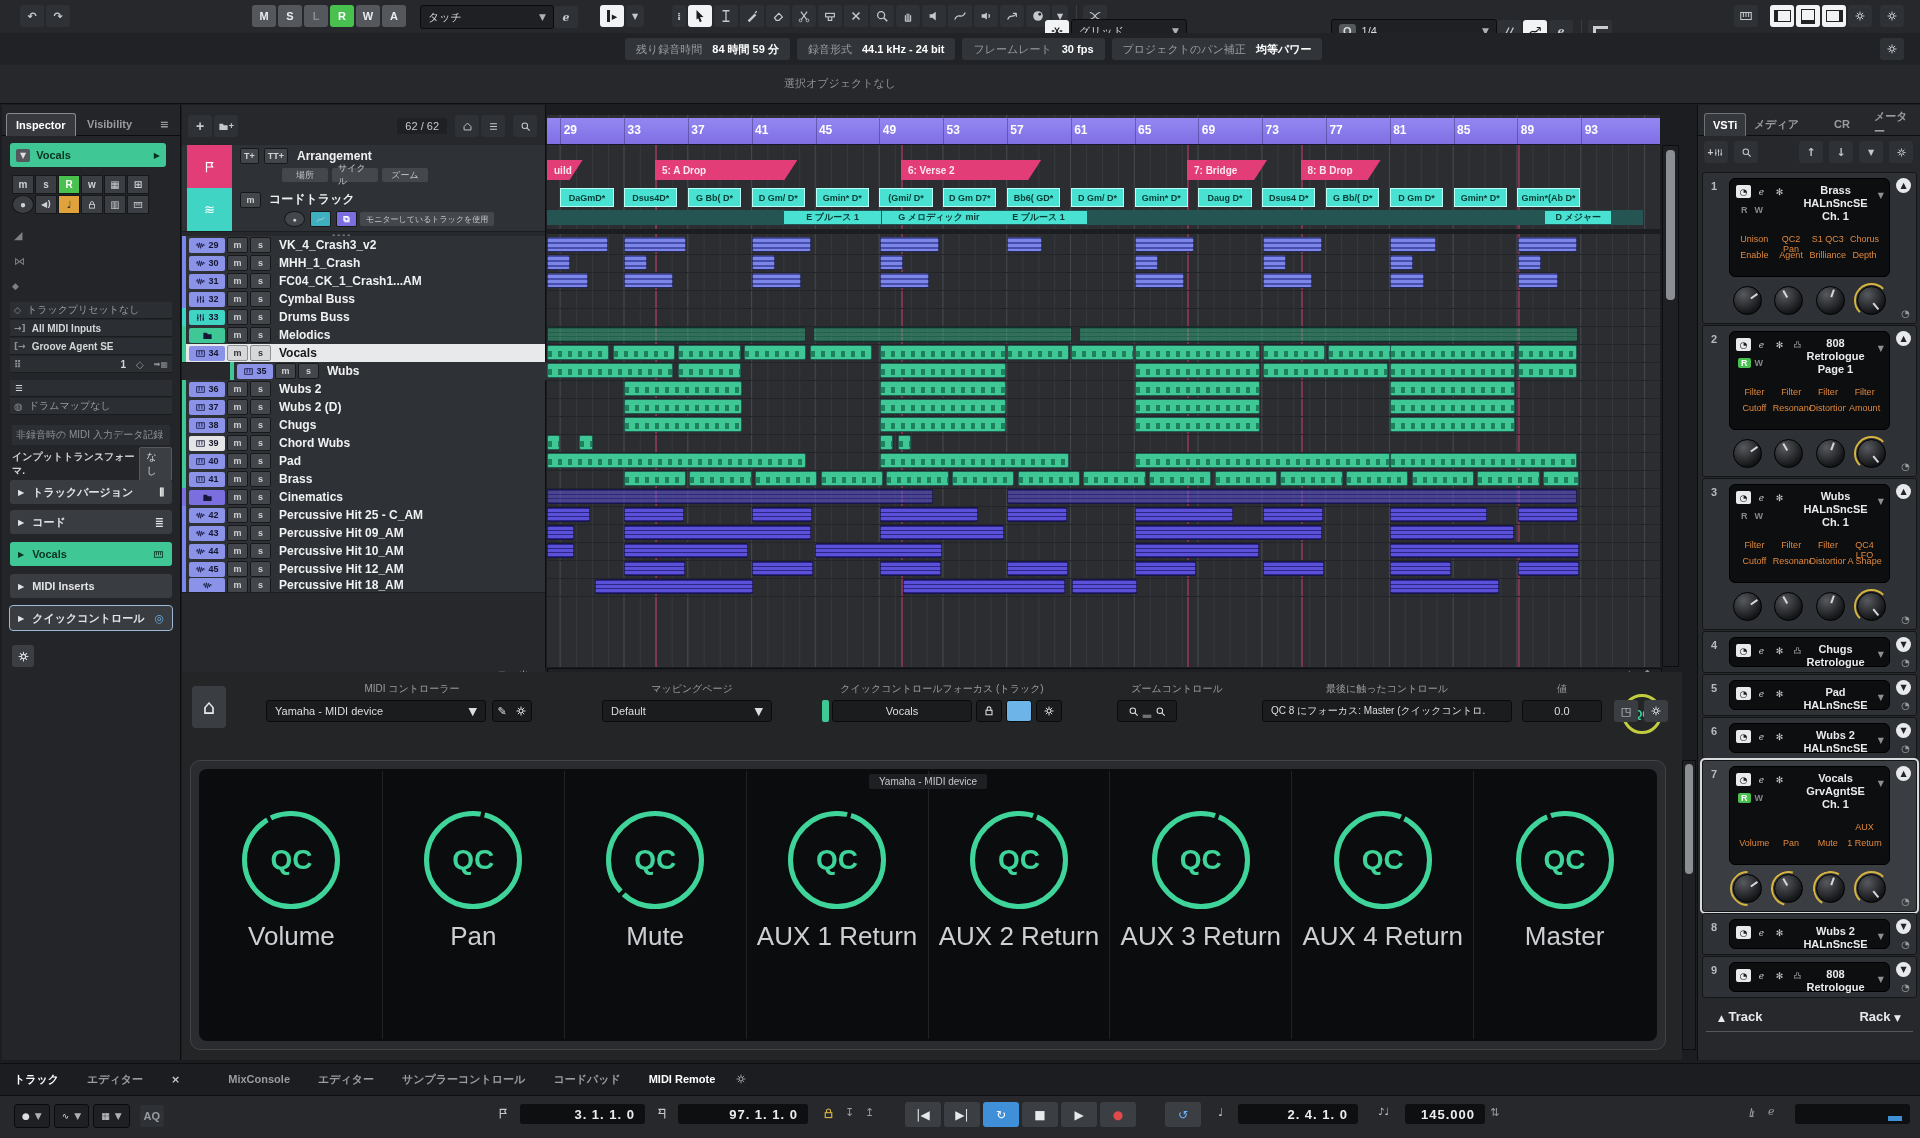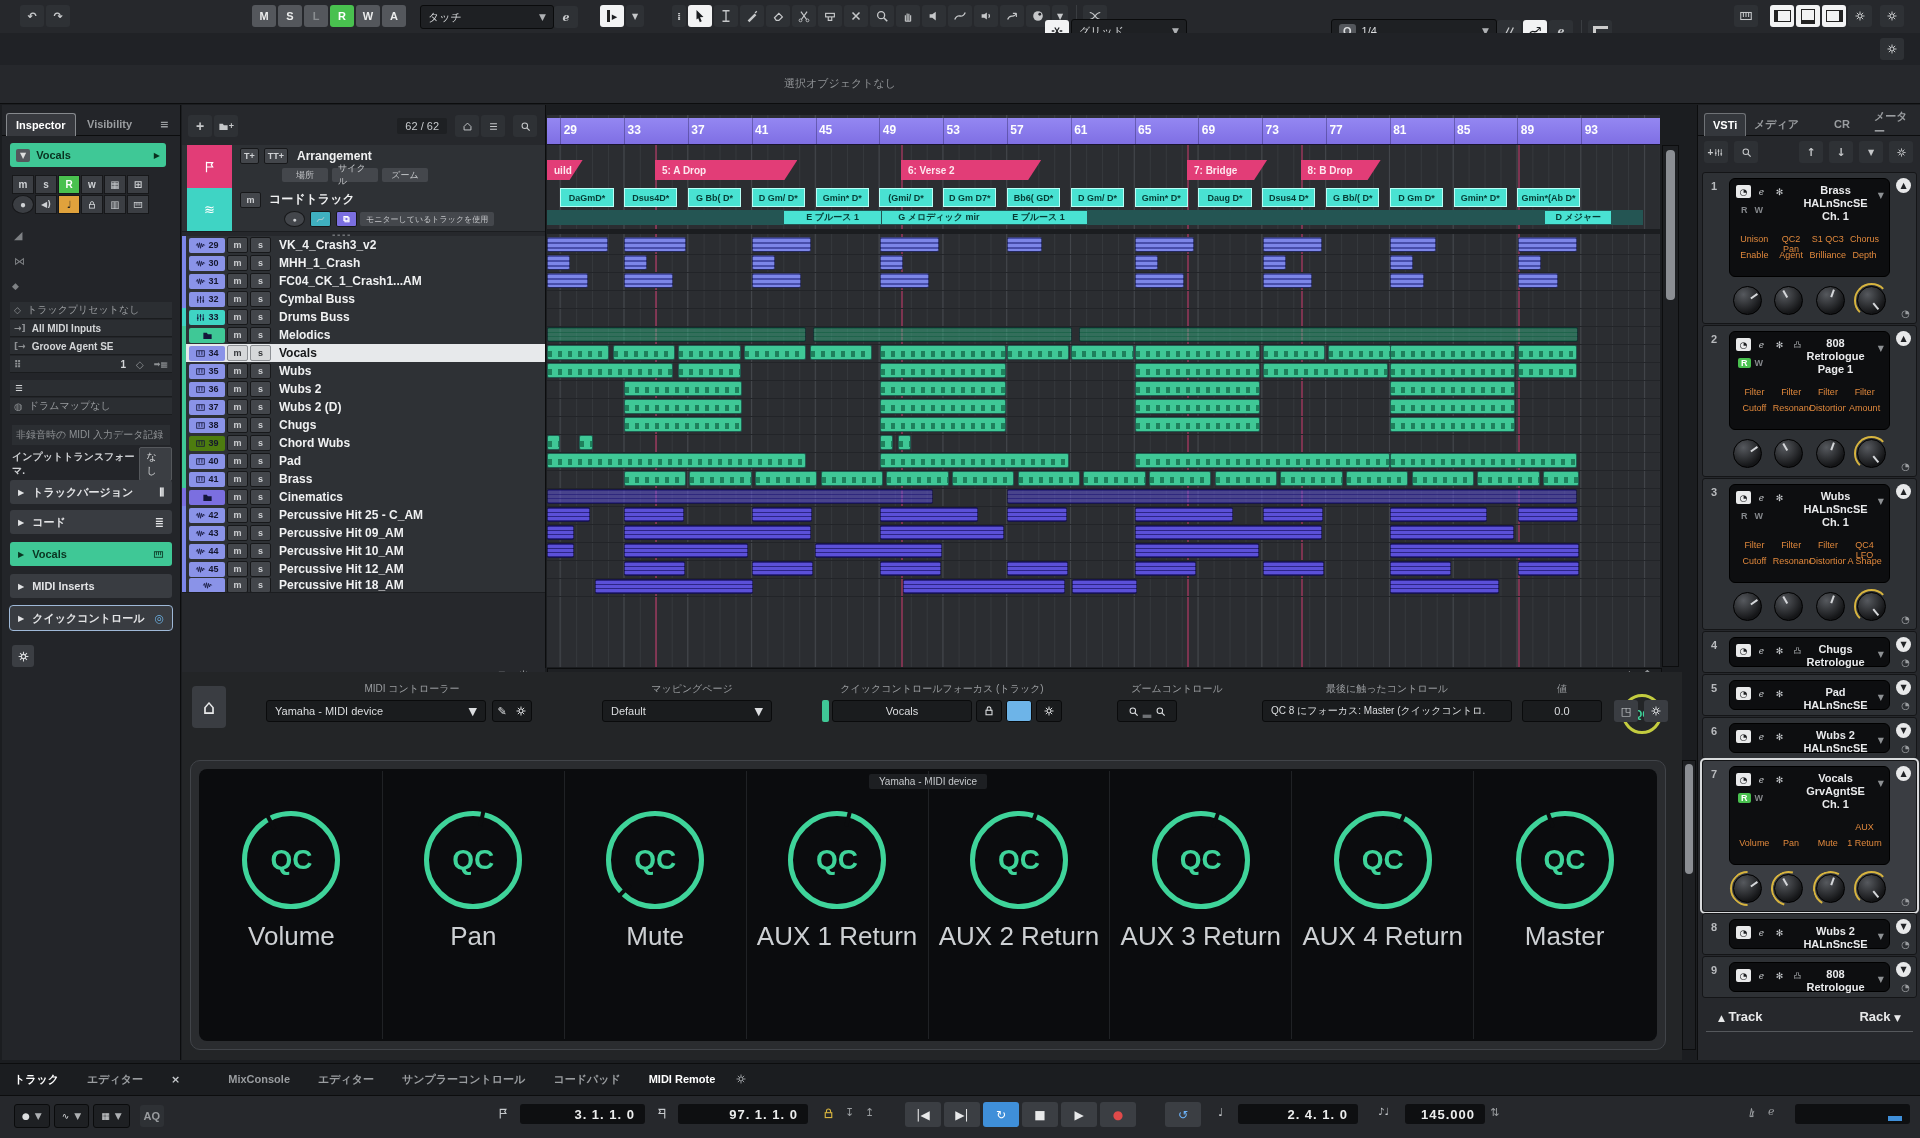--- a/index.html
+++ b/index.html
@@ -274,20 +274,38 @@
         <div style="width: 6px;"></div>
         <div class="btn dark">
           <svg viewBox="0 0 16 16" width="12" height="12">
             <circle cx="8" cy="8" r="2.6" fill="none" stroke="currentColor" stroke-width="1.4"></circle>
             <path d="M8 2 V5 M8 11 V14 M2 8 H5 M11 8 H14 M3.8 3.8 L5.9 5.9 M10.1 10.1 L12.2 12.2 M12.2 3.8 L10.1 5.9 M5.9 10.1 L3.8 12.2" stroke="currentColor" stroke-width="1.3"></path>
           </svg>
         </div>
       </div>
     </div>
   <div class="abs" id="infobar" style="left:0;top:33px;width:1920px;height:32px;background:#202226;border-bottom:1px solid #0c0d0e;">
+      <div class="abs" style="left: 625px; top: 5px; display: flex;">
+        <div class="ichip">
+          <span class="lab">残り録音時間</span>
+          <span class="val">84 時間 59 分</span>
+        </div>
+        <div class="ichip">
+          <span class="lab">録音形式</span>
+          <span class="val">44.1 kHz - 24 bit</span>
+        </div>
+        <div class="ichip">
+          <span class="lab">フレームレート</span>
+          <span class="val">30 fps</span>
+        </div>
+        <div class="ichip">
+          <span class="lab">プロジェクトのパン補正</span>
+          <span class="val">均等パワー</span>
+        </div>
+      </div>
       <div class="btn dark abs" style="right: 14px; top: 5px; position: absolute;">
         <svg viewBox="0 0 16 16" width="12" height="12">
           <circle cx="8" cy="8" r="2.6" fill="none" stroke="currentColor" stroke-width="1.4"></circle>
           <path d="M8 2 V5 M8 11 V14 M2 8 H5 M11 8 H14 M3.8 3.8 L5.9 5.9 M10.1 10.1 L12.2 12.2 M12.2 3.8 L10.1 5.9 M5.9 10.1 L3.8 12.2" stroke="currentColor" stroke-width="1.3"></path>
         </svg>
       </div>
     </div>
   <div class="abs" style="left:0;top:65px;width:1920px;height:38px;background:#26282c;border-bottom:1px solid #0c0d0e;">
     <div class="abs" style="left:0;right:240px;top:11px;text-align:center;color:#8f9295;font-size:11px;">選択オブジェクトなし</div>
   </div>
@@ -564,21 +582,21 @@
               <rect x="2.5" y="4" width="11" height="8" fill="none" stroke="currentColor" stroke-width="1.2"></rect>
               <path d="M6 4 V10 M10 4 V10" stroke="currentColor" stroke-width="1.2"></path>
             </svg>
           </span>
           <span>34</span>
         </div>
         <div class="ms">m</div>
         <div class="ms">s</div>
         <span class="tname">Vocals</span>
       </div>
-      <div class="trow" style="top: 257px;">
+      <div class="trow" style="top: 257px; margin-left: 48px;">
         <div class="stripe" style="background: rgb(63, 200, 150);"></div>
         <div class="chipnum" style="background: rgb(138, 147, 232);">
           <span style="color: rgb(20, 22, 58);">
             <svg viewBox="0 0 16 16" width="11" height="11">
               <rect x="2.5" y="4" width="11" height="8" fill="none" stroke="currentColor" stroke-width="1.2"></rect>
               <path d="M6 4 V10 M10 4 V10" stroke="currentColor" stroke-width="1.2"></path>
             </svg>
           </span>
           <span>35</span>
         </div>
@@ -626,21 +644,21 @@
             </svg>
           </span>
           <span>38</span>
         </div>
         <div class="ms">m</div>
         <div class="ms">s</div>
         <span class="tname">Chugs</span>
       </div>
       <div class="trow" style="top: 329px;">
         <div class="stripe" style="background: rgb(63, 200, 150);"></div>
-        <div class="chipnum" style="background: #4d7c0f;">
+        <div class="chipnum" style="background: #e5e5e5;">
           <span style="color: rgb(20, 22, 58);">
             <svg viewBox="0 0 16 16" width="11" height="11">
               <rect x="2.5" y="4" width="11" height="8" fill="none" stroke="currentColor" stroke-width="1.2"></rect>
               <path d="M6 4 V10 M10 4 V10" stroke="currentColor" stroke-width="1.2"></path>
             </svg>
           </span>
           <span>39</span>
         </div>
         <div class="ms">m</div>
         <div class="ms">s</div>

